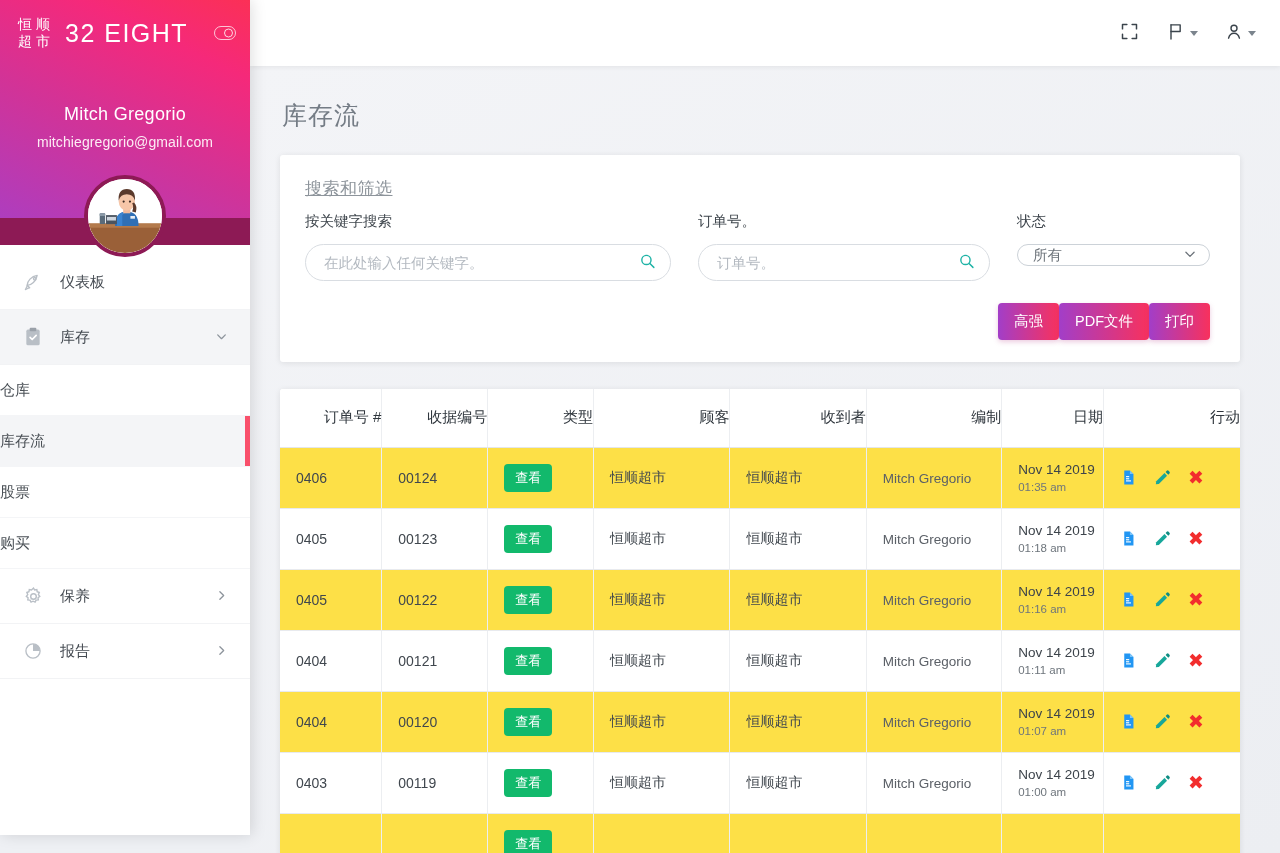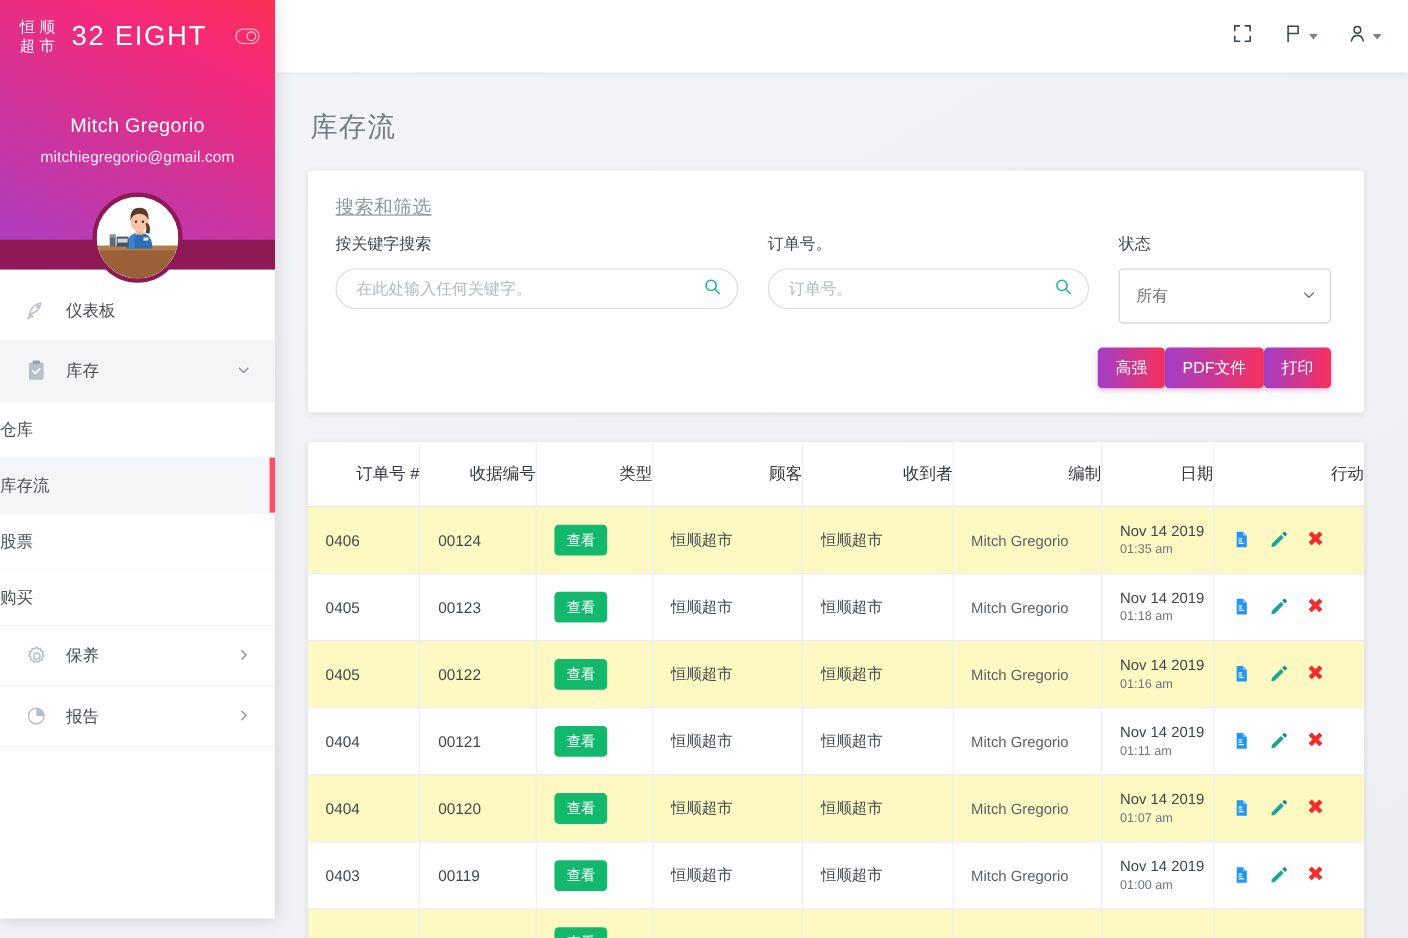--- a/index.html
+++ b/index.html
@@ -195,22 +195,22 @@
     font-size: 14.5px;
     color: #4a5158;
     font-family: inherit;
   }
   .input-pill input::placeholder { color: #b3b9c0; }
   .srch-ico {
     position: absolute; right: 14px; top: 50%; transform: translateY(-50%);
     color: #1eb3a6; pointer-events: none;
   }
   .sel-box {
-    position: relative; height: 50px;
-    border: 1px solid #ccd2d8; border-radius: 4px;
+    position: relative; height: 22px;
+    border: 1px solid #ccd2d8; border-radius: 16px;
     background: #fff;
     display: flex; align-items: center;
     padding: 0 30px 0 15px;
     color: #6c737a; font-size: 14.5px;
     cursor: pointer;
   }
   .sel-box .sel-chev {
     position: absolute; right: 12px; top: 50%;
     transform: translateY(-50%);
     color: #6c737a; font-size: 12px; line-height: 1;
@@ -254,21 +254,21 @@
   table.grid th:last-child { border-right: 0; }
   table.grid td {
     color: #40474e; font-size: 14px;
     padding: 13px 0 13px 16px;
     border-bottom: 1px solid #e8eaee;
     border-right: 1px solid #eceef1;
     height: 61px;
     vertical-align: middle;
   }
   table.grid td:last-child { border-right: 0; }
-  table.grid tr.odd td { background: #fef9c3; }
+  table.grid tr.odd td { background: #fde047; }
   table.grid tr.even td { background: #ffffff; }
 
   .c-order  { width: 100px; }
   .c-receipt{ width: 104px; }
   .c-type   { width: 104px; }
   .c-cust   { width: 134px; }
   .c-recv   { width: 134px; }
   .c-prep   { width: 133px; }
   .c-date   { width: 100px; }
   .c-act    { width: 134px; }

